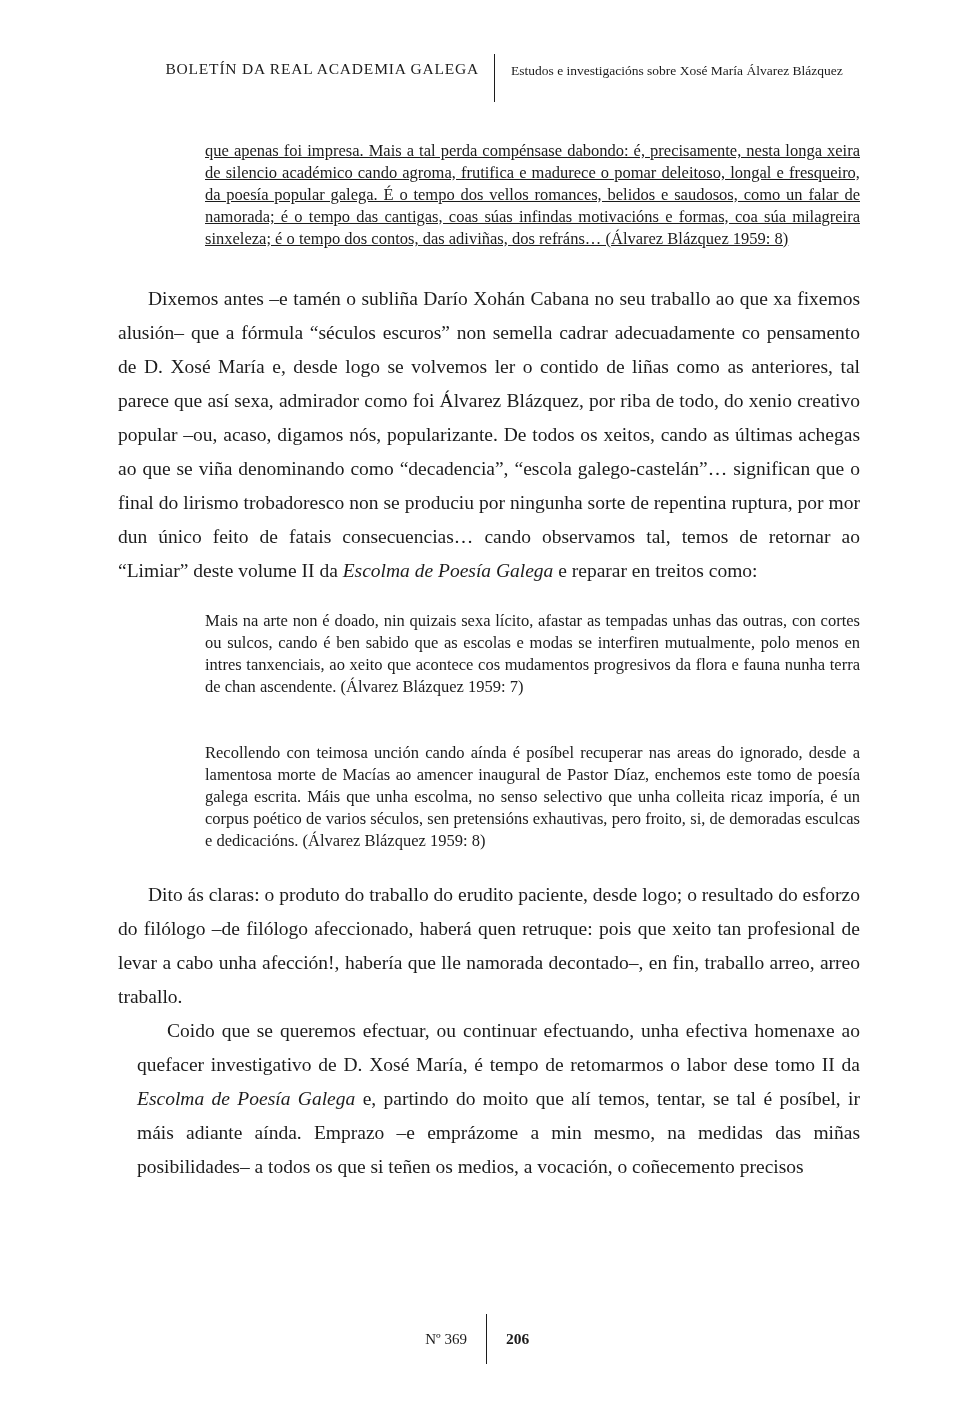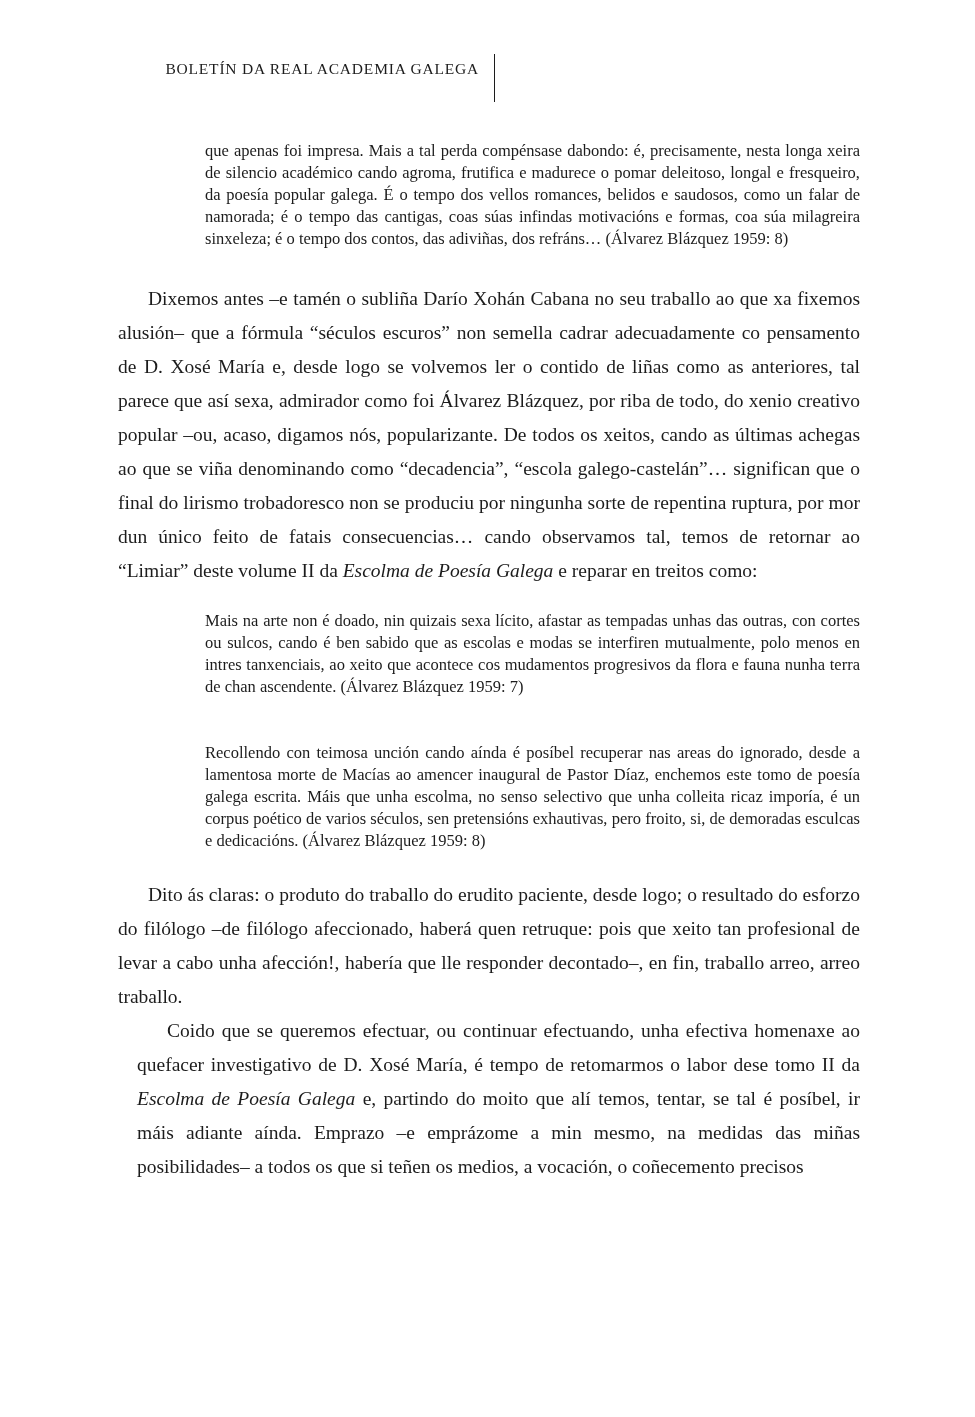--- a/index.html
+++ b/index.html
@@ -62,21 +62,21 @@
     font-size: 19.5px;
     line-height: 34px;
     text-indent: 30px;
   }
   .body-text blockquote {
     margin: 0 0 0 87px;
     font-size: 16.5px;
     line-height: 22px;
     text-align: justify;
   }
-  blockquote.q1 { margin-bottom: 32px; }
+  blockquote.q1 { margin-bottom: 32px; text-decoration: underline; }
   p.p1  { margin-bottom: 22px; }
   blockquote.q2 { margin-bottom: 44px; font-family: Liberation Serif, serif; }
   p.p2  { margin-bottom: 20px; }
   blockquote.q3 { margin-bottom: 26px; }
   p.p3  { margin-bottom: 0; }
   p.p4  { margin-bottom: 0; margin-left: 19px; }
   .body-text em { font-style: italic; }
 
   
   .page-footer {
@@ -106,33 +106,39 @@
   }
 </style>
 </head>
 <body>
 
 <div class="page">
 
   <header class="running-head">
     <div class="head-left">BOLETÍN DA REAL ACADEMIA GALEGA</div>
     <div class="head-divider"></div>
+    <div class="head-right">Estudos e investigacións sobre Xosé María Álvarez Blázquez</div>
   </header>
 
   <main class="body-text">
 
     <blockquote class="q1">que apenas foi impresa. Mais a tal perda compénsase dabondo: é, precisamente, nesta longa xeira de silencio académico cando agroma, frutifica e madurece o pomar deleitoso, longal e fresqueiro, da poesía popular galega. É o tempo dos vellos romances, belidos e saudosos, como un falar de namorada; é o tempo das cantigas, coas súas infindas motivacións e formas, coa súa milagreira sinxeleza; é o tempo dos contos, das adiviñas, dos refráns… (Álvarez Blázquez 1959: 8)</blockquote>
 
     <p class="p1"><span>Dixemos antes –e tamén o subliña Darío Xohán Cabana no seu traballo ao que xa fixemos alusión– que a fórmula “séculos escuros” non semella cadrar adecuadamente co pensamento de D. Xosé María e, desde logo se volvemos ler o contido de liñas como as anteriores, tal parece que así sexa, admirador como foi Álvarez Blázquez, por riba de todo, do xenio creativo popular –ou, acaso, digamos nós, popularizante. De todos os xeitos, cando as últimas achegas ao que se viña denominando como “decadencia”, “escola galego-castelán”… significan que o final do lirismo trobadoresco non se produciu por ningunha sorte de repentina ruptura, por mor dun único feito de fatais consecuencias… cando observamos tal, temos de retornar ao “Limiar” deste volume II da </span><em>Escolma de Poesía Galega</em><span> e reparar en treitos como:</span></p>
 
     <blockquote class="q2">Mais na arte non é doado, nin quizais sexa lícito, afastar as tempadas unhas das outras, con cortes ou sulcos, cando é ben sabido que as escolas e modas se interfiren mutualmente, polo menos en intres tanxenciais, ao xeito que acontece cos mudamentos progresivos da flora e fauna nunha terra de chan ascendente. (Álvarez Blázquez 1959: 7)</blockquote>
 
 
     <blockquote class="q3">Recollendo con teimosa unción cando aínda é posíbel recuperar nas areas do ignorado, desde a lamentosa morte de Macías ao amencer inaugural de Pastor Díaz, enchemos este tomo de poesía galega escrita. Máis que unha escolma, no senso selectivo que unha colleita ricaz imporía, é un corpus poético de varios séculos, sen pretensións exhautivas, pero froito, si, de demoradas esculcas e dedicacións. (Álvarez Blázquez 1959: 8)</blockquote>
 
-    <p class="p3">Dito ás claras: o produto do traballo do erudito paciente, desde logo; o resultado do esforzo do filólogo –de filólogo afeccionado, haberá quen retruque: pois que xeito tan profesional de levar a cabo unha afección!, habería que lle responder decontado–, en fin, traballo arreo, arreo traballo.</p>
+    <p class="p3">Dito ás claras: o produto do traballo do erudito paciente, desde logo; o resultado do esforzo do filólogo –de filólogo afeccionado, haberá quen retruque: pois que xeito tan profesional de levar a cabo unha afección!, habería que lle namorada decontado–, en fin, traballo arreo, arreo traballo.</p>
 
     <p class="p4"><span>Coido que se queremos efectuar, ou continuar efectuando, unha efectiva homenaxe ao quefacer investigativo de D. Xosé María, é tempo de retomarmos o labor dese tomo II da </span><em>Escolma de Poesía Galega</em><span> e, partindo do moito que alí temos, tentar, se tal é posíbel, ir máis adiante aínda. Emprazo –e emprázome a min mesmo, na medidas das miñas posibilidades– a todos os que si teñen os medios, a vocación, o coñecemento precisos</span></p>
 
   </main>
 
+  <footer class="page-footer">
+    <div class="foot-left">Nº 369</div>
+    <div class="foot-divider"></div>
+    <div class="foot-right">206</div>
+  </footer>
 
 </div>
 
 </body></html>

